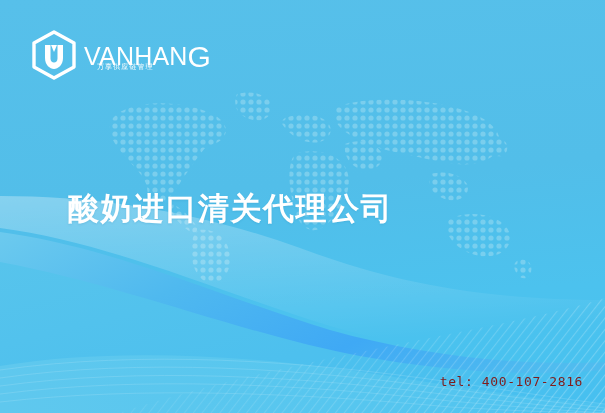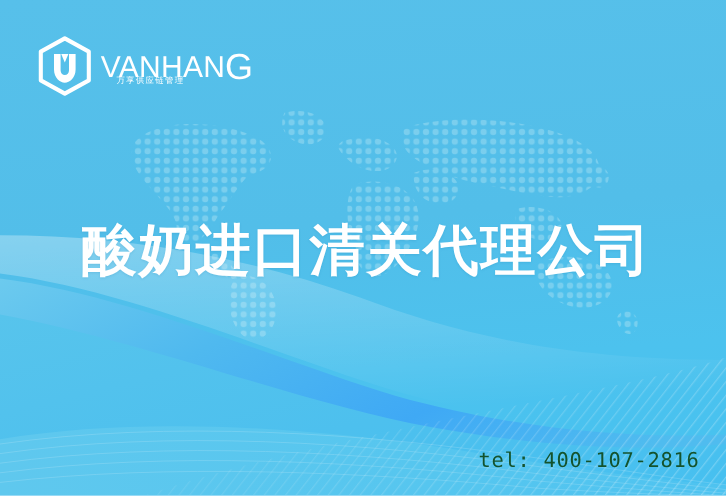--- a/index.html
+++ b/index.html
@@ -82,36 +82,36 @@
     white-space: nowrap;
     font-family: Liberation Sans, sans-serif;
   }
   
   .headline {
     position: absolute;
     left: 68px;
     top: 181px;
     font-family: "DejaVu Sans", sans-serif;
     font-weight: 700;
-    font-size: 46px;
+    font-size: 31px;
     letter-spacing: 1.5px;
     color: #ffffff;
     line-height: 54px;
     white-space: nowrap;
     text-shadow: 0 1px 2px rgba(30,120,170,0.18);
   }
   
   .tel {
     position: absolute;
     right: 22px;
     top: 374px;
     font-family: "DejaVu Sans Mono", monospace;
-    font-size: 17px;
+    font-size: 13px;
     letter-spacing: 0.6px;
-    color: #14532d;
+    color: #7f1d1d;
     white-space: nowrap;
   }
 </style>
 </head>
 <body>
 
 <div id="banner">
 
   <div class="bg-base"></div>
 

